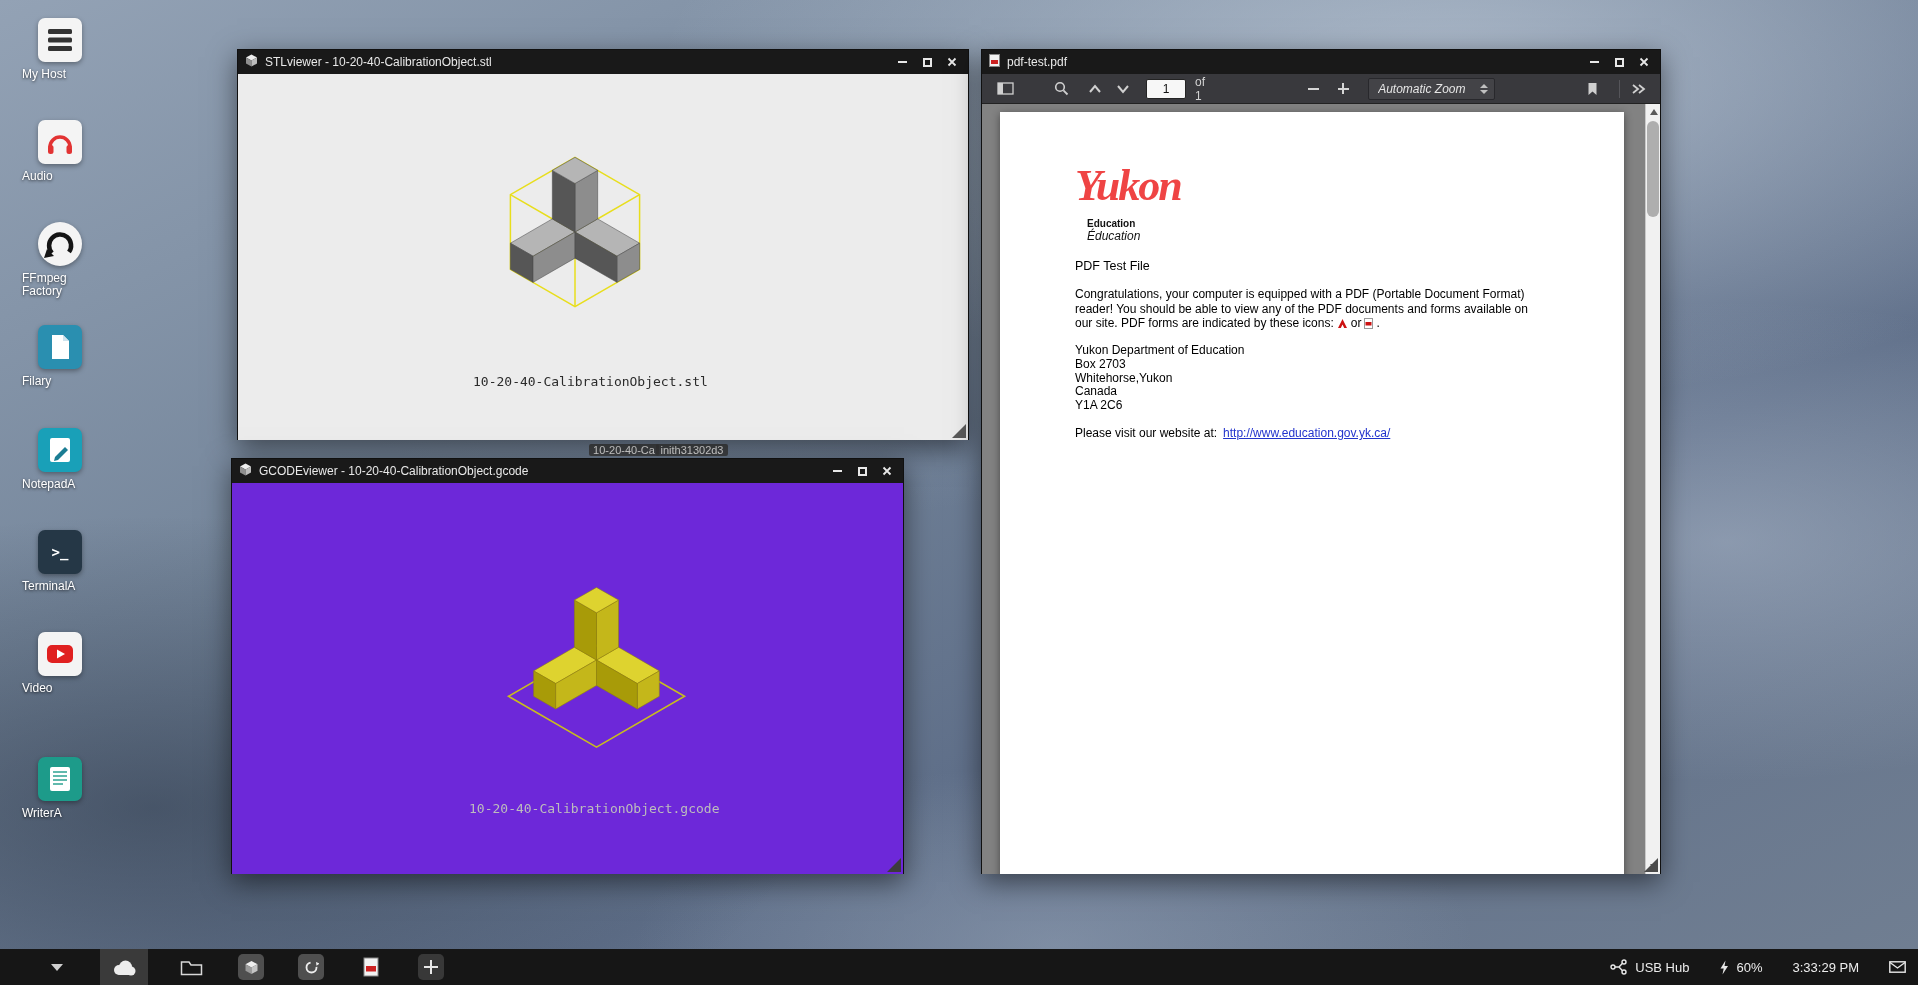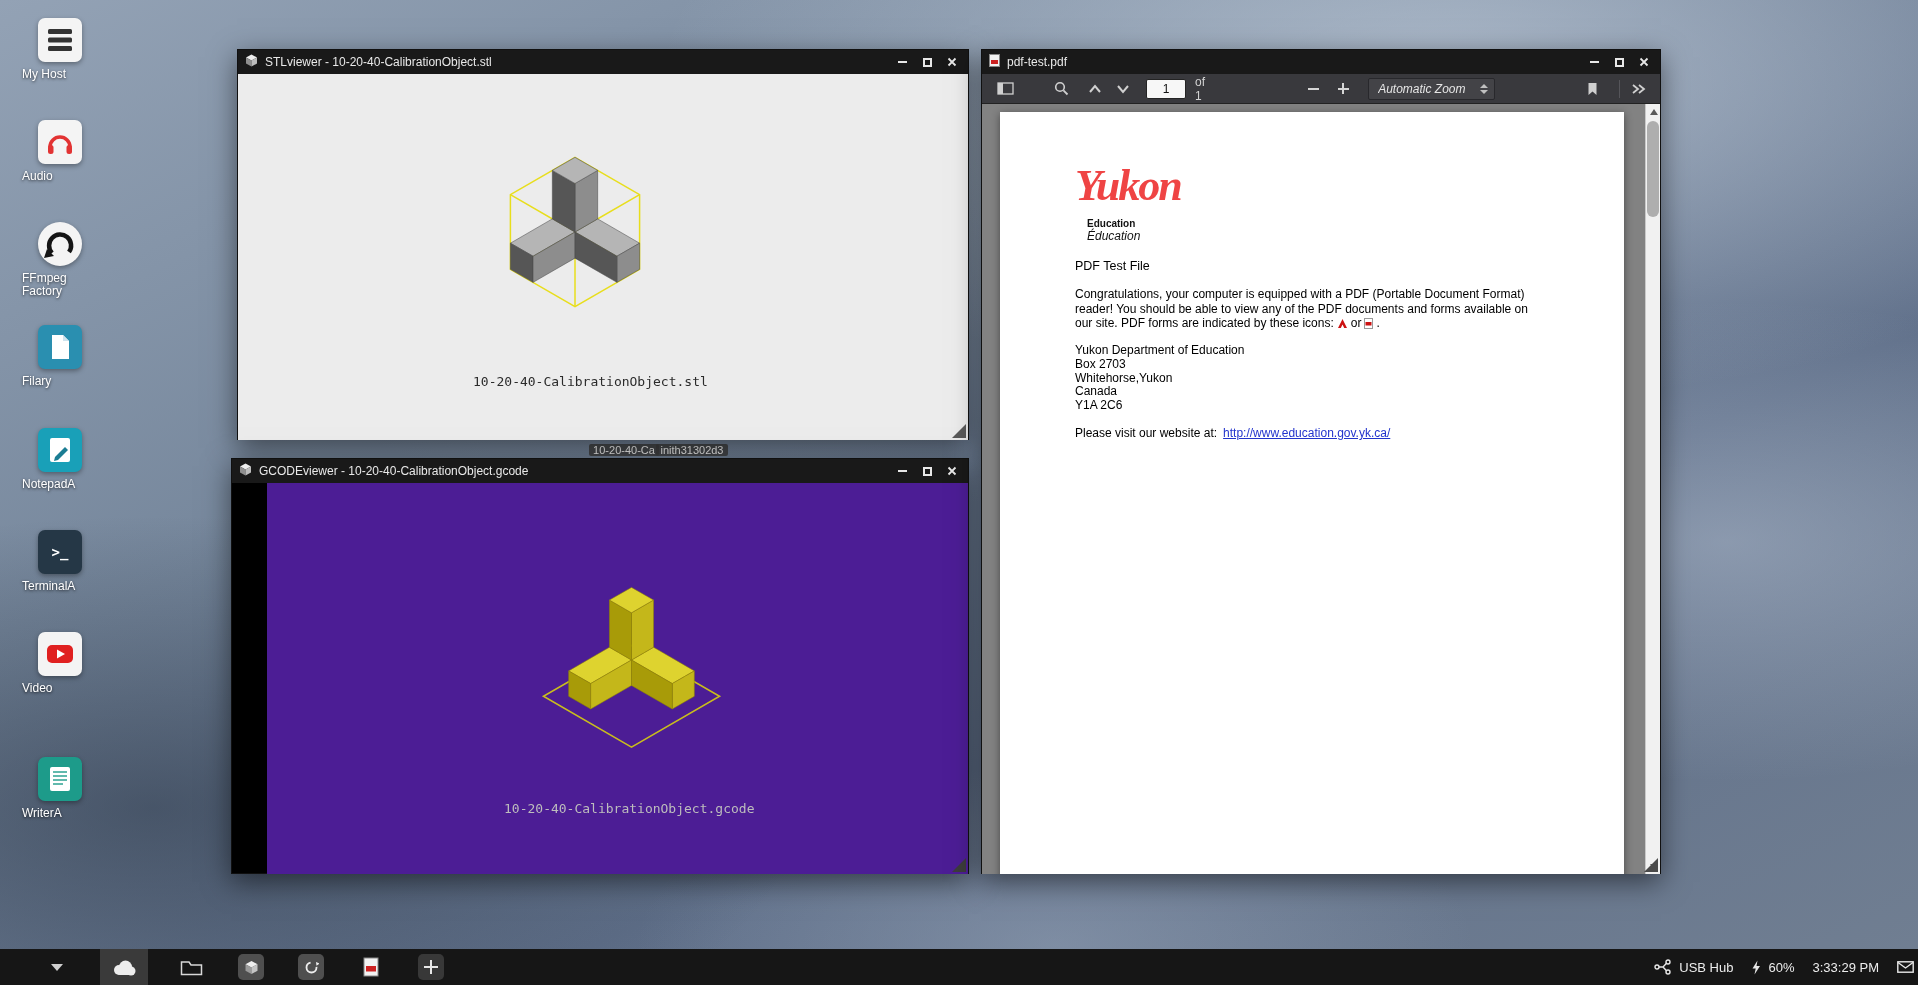--- a/index.html
+++ b/index.html
@@ -32,21 +32,21 @@
   
   .window { position:absolute; z-index:5; border:1px solid #101010; box-shadow:0 8px 26px rgba(0,0,0,.5); background:#000; }
   .titlebar { height:24px; background:#191919; display:flex; align-items:center; padding:0 7px; gap:7px; }
   .titlebar .title { flex:1; color:#e9e9e9; font-size:12px; white-space:nowrap; overflow:hidden; }
   .controls { display:flex; gap:11px; align-items:center; margin-right:2px; }
   .wbtn { width:14px; height:14px; display:flex; align-items:center; justify-content:center; cursor:pointer; }
   .g-min { width:9px; height:2px; background:#e8e8e8; }
   .g-max { width:9px; height:9px; border:2px solid #e8e8e8; }
   .content { position:relative; overflow:hidden; }
   .stl-content   { height:366px; background:#ececec; }
-  .gcode-content { height:391px; background:#4c1d95;margin-left:35px; }
+  .gcode-content { height:391px; background:#6d28d9; }
   .mono-info { position:absolute; font-family:"DejaVu Sans Mono","Liberation Mono",monospace; font-size:13px; line-height:15px; white-space:pre; }
   .stl-content .mono-info { left:235px; top:270px; color:#2b2b2b; }
   .gcode-content .mono-info { left:237px; top:288px; color:#bdbdbd; }
   .sp6  { height:6px; }  .sp14 { height:14px; }
   .grip { position:absolute; right:2px; bottom:2px; width:0; height:0; border-style:solid; border-width:0 0 14px 14px; border-color:transparent transparent #5a5a5a transparent; cursor:nwse-resize; }
   .gcode-content .grip { border-color:transparent transparent #3c3c3c transparent; }
   
   .pdf-toolbar { height:30px; background:#39393d; border-bottom:1px solid #222; display:flex; align-items:center; padding:0 10px; }
   .tbtn { height:24px; min-width:22px; display:flex; align-items:center; justify-content:center; border-radius:2px; cursor:pointer; }
   .page-input { width:40px; height:20px; margin-left:12px; border:1px solid #242424; background:#f7f7f7; color:#111; font-size:12px; text-align:center; border-radius:2px; }
@@ -81,21 +81,21 @@
   .taskbar { position:absolute; left:0; bottom:0; width:100%; height:36px; background:#161616; z-index:20; display:flex; align-items:center; }
   .tb-left { display:flex; align-items:center; padding-left:40px; gap:26px; }
   .task-btn { width:34px; height:36px; display:flex; align-items:center; justify-content:center; cursor:pointer; }
   .task-btn.active { background:#3a3a3a; width:48px; }
   .chev-down { width:0;height:0;border-left:6px solid transparent;border-right:6px solid transparent;border-top:7px solid #cfcfcf; }
   .task-tile { width:26px; height:26px; background:#4f4f4f; border-radius:5px; display:flex; align-items:center; justify-content:center; }
   .task-tile.darker { background:#383838; }
   .plus-white { position:relative; width:14px; height:14px; }
   .plus-white::before { content:""; position:absolute; left:0; top:6px; width:14px; height:2px; background:#e8e8e8; }
   .plus-white::after  { content:""; position:absolute; left:6px; top:0; width:2px; height:14px; background:#e8e8e8; }
-  .tray { margin-left:auto; display:flex; align-items:center; gap:18px; padding-right:4px; color:#ececec; font-size:13px; }
+  .tray { margin-left:auto; display:flex; align-items:center; gap:30px; padding-right:12px; color:#ececec; font-size:13px; }
   .tray-item { display:flex; align-items:center; gap:7px; cursor:pointer; }
 </style>
 </head>
 <body>
 
 <div class="screen">
 
   <div class="dicon" style="top:18px">
     <div class="tile white">
       <svg width="44" height="44">
@@ -240,21 +240,21 @@
         
         
         
         
         
       </div>
       <div class="grip"></div>
     </div>
   </div>
 
-  <div class="window" style="left:231px; top:458px; width:738px; height:416px">
+  <div class="window" style="left:231px; top:458px; width:673px; height:416px">
     <div class="titlebar">
       <span>
         <svg width="13" height="13">
             <polygon points="6.5,0.5 12,3.5 6.5,6.5 1,3.5" fill="#eeeeee"></polygon>
             <polygon points="1,3.5 6.5,6.5 6.5,12.5 1,9.5" fill="#8f8f8f"></polygon>
             <polygon points="12,3.5 6.5,6.5 6.5,12.5 12,9.5" fill="#bdbdbd"></polygon>
           </svg>
       </span>
       <span class="title">GCODEviewer - 10-20-40-CalibrationObject.gcode</span>
       <span class="controls">

